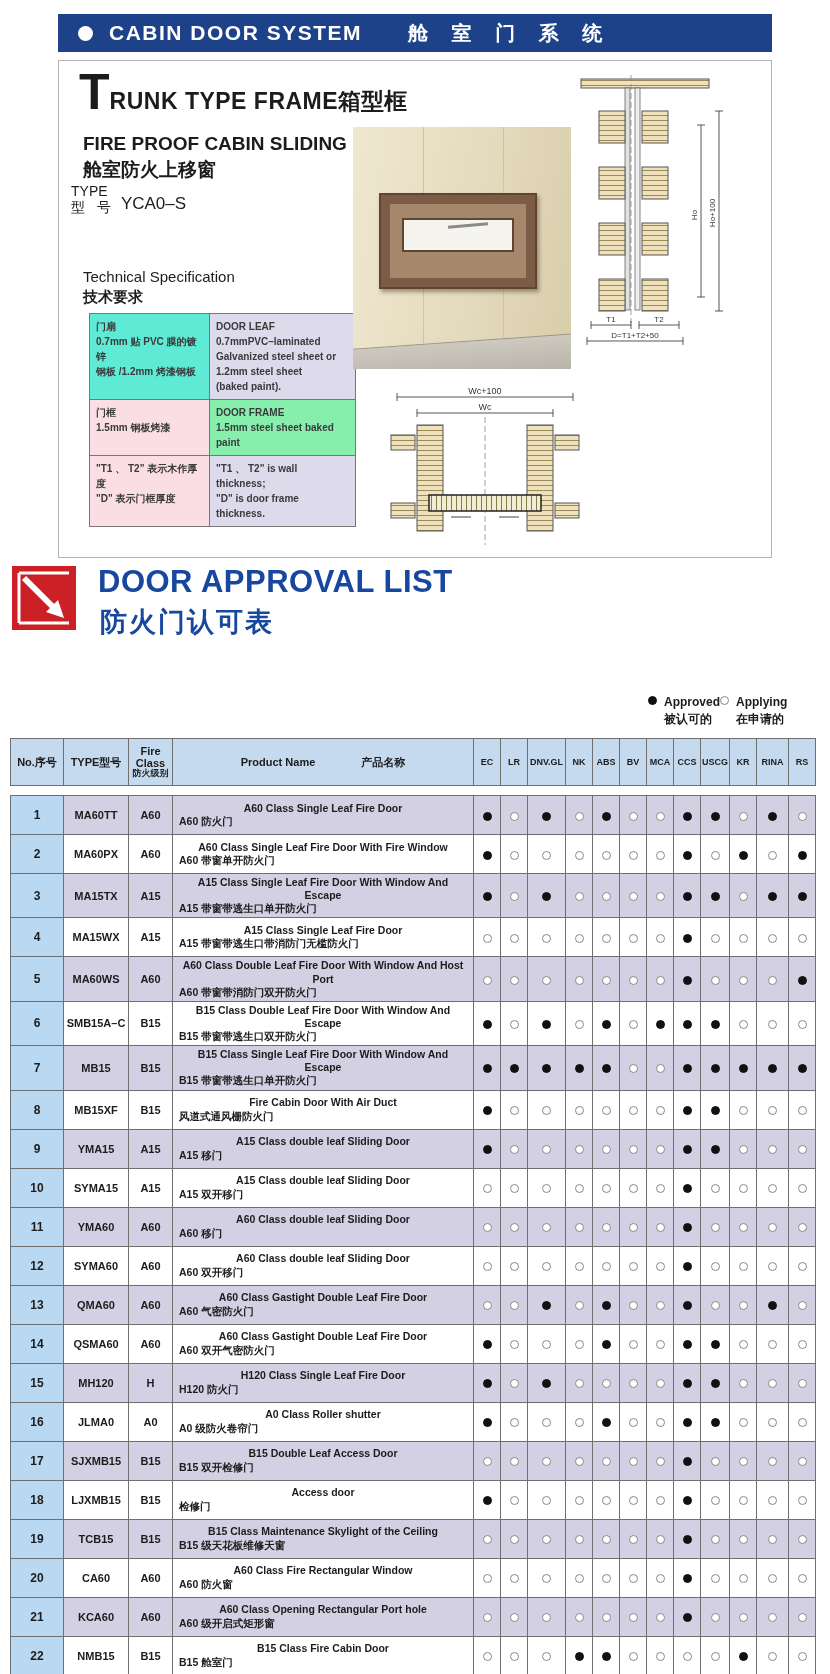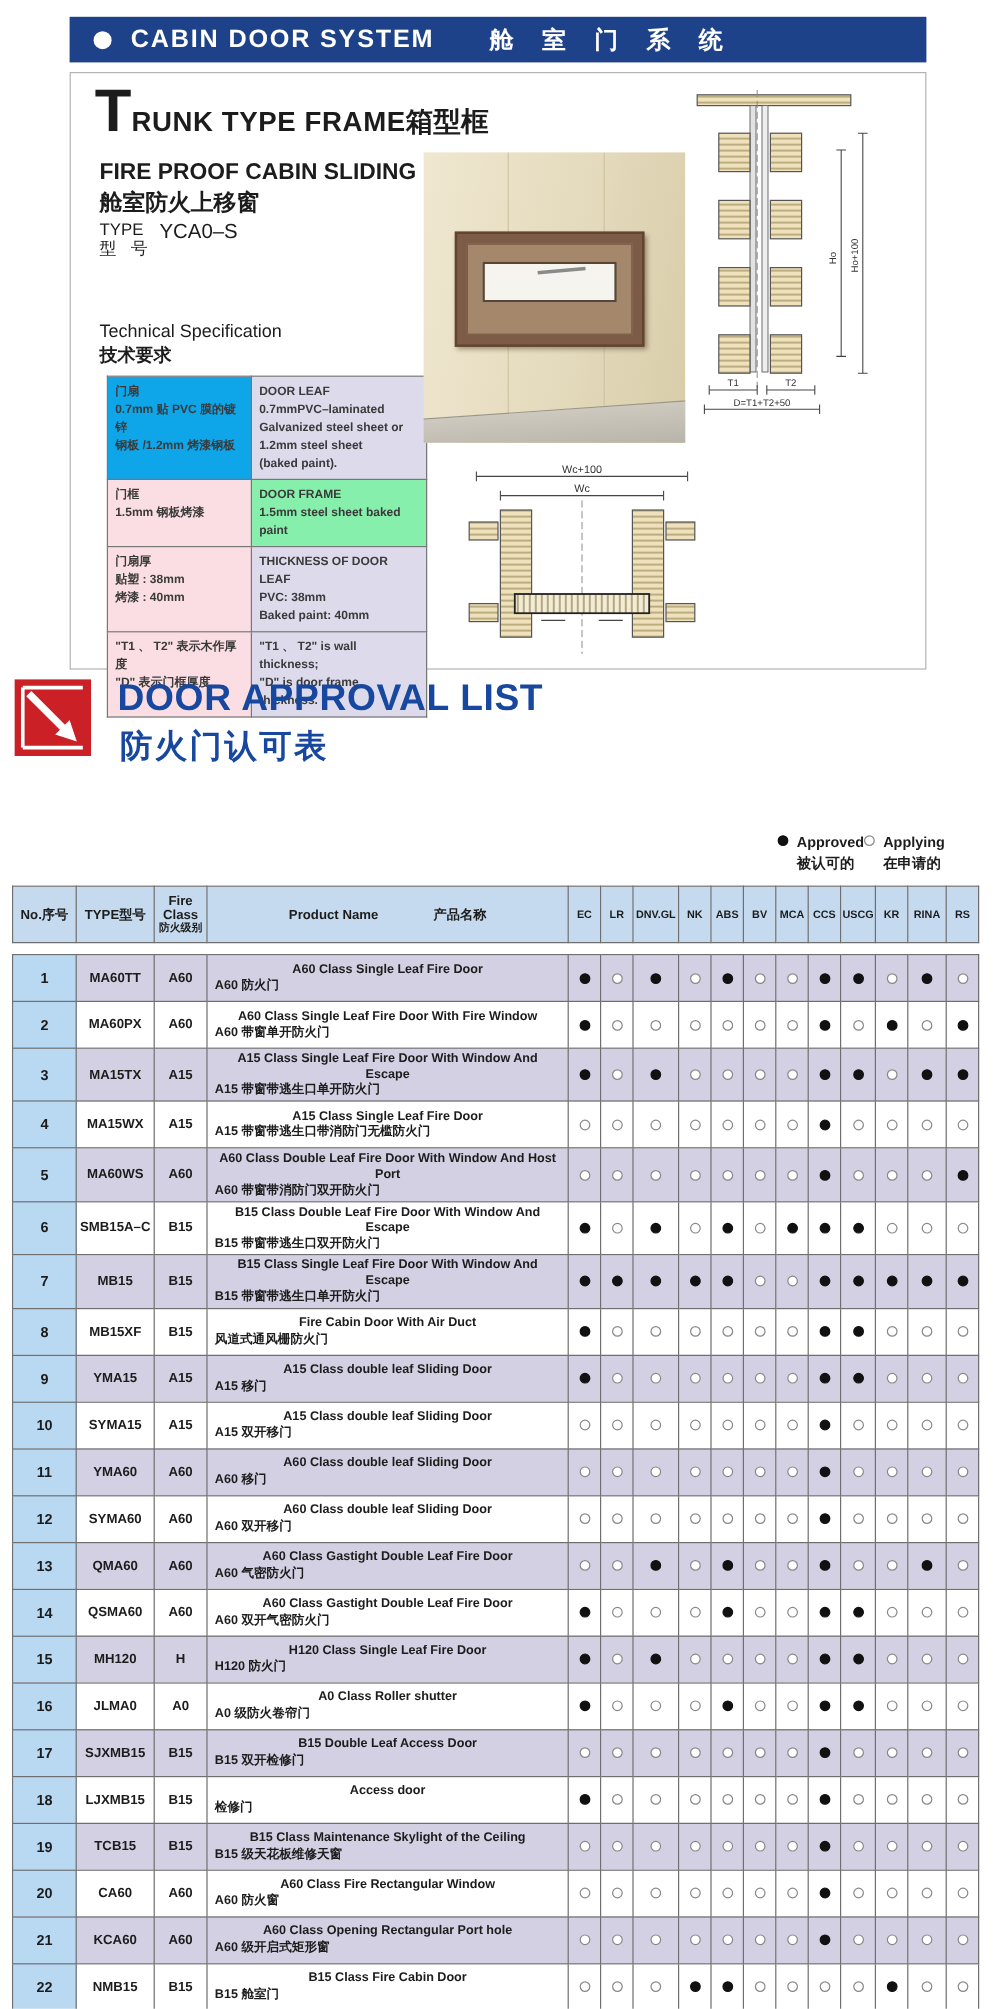--- a/index.html
+++ b/index.html
@@ -17,21 +17,21 @@
 
   
   .frame-box { position:absolute; left:58px; top:60px; width:714px; height:498px;
     border:1px solid #b3b3b3; background:#fff; }
   .trunk-title { position:absolute; left:20px; top:6px; display:flex; align-items:baseline; }
   .trunk-title .big-t { font-size:50px; font-weight:700; line-height:1; }
   .trunk-title .rest { font-size:23px; font-weight:700; letter-spacing:0.5px; }
   .trunk-title .zh { font-size:23px; font-weight:700; }
   .subtitle { position:absolute; left:24px; top:70px; font-size:19px; font-weight:700; line-height:1.35; }
   .subtitle .zh { font-weight:700; }
-  .type-row { position:absolute; left:24px; top:122px; display:flex; align-items:flex-start; }
+  .type-row { position:absolute; left:12px; top:122px; display:flex; align-items:flex-end; }
   .type-labels { font-size:14px; line-height:1.15; }
   .type-labels .zh { letter-spacing:4px; }
   .type-value { font-size:17px; margin-left:6px; margin-bottom:1px; }
   .spec-title { position:absolute; left:24px; top:206px; font-size:15px; line-height:1.3; }
   .spec-title .zh { font-weight:700; }
   table.spec { position:absolute; left:30px; top:252px; border-collapse:collapse; }
   table.spec td { border:1px solid #777; font-size:10px; font-weight:700; color:#3a3a3a;
     padding:5px 6px; vertical-align:top; white-space:pre-line; line-height:1.5; }
   td.spec-zh { width:120px; }
   td.spec-en { width:146px; }
@@ -116,42 +116,34 @@
     </div>
     <div class="type-value">YCA0–S</div>
   </div>
   <div class="spec-title">
     <div>Technical Specification</div>
     <div class="zh">技术要求</div>
   </div>
   <table class="spec">
     <tbody>
         <tr>
-      <td class="spec-zh" style="background:#0ea5e9">门扇
+      <td class="spec-zh" style="background:#5eead4">门扇
 0.7mm 贴 PVC 膜的镀锌
 钢板 /1.2mm 烤漆钢板</td>
       <td class="spec-en" style="background:#dcdaeb">DOOR LEAF
 0.7mmPVC–laminated
 Galvanized steel sheet or
 1.2mm steel sheet
 (baked paint).</td>
     </tr>
     <tr>
       <td class="spec-zh" style="background:#fadee3">门框
 1.5mm 钢板烤漆</td>
       <td class="spec-en" style="background:#86efac">DOOR FRAME
 1.5mm steel sheet baked paint</td>
-    </tr>
-    <tr>
-      <td class="spec-zh" style="background:#fadee3">门扇厚
-贴塑 : 38mm
-烤漆 : 40mm</td>
-      <td class="spec-en" style="background:#dcdaeb">THICKNESS OF DOOR LEAF
-PVC: 38mm
-Baked paint: 40mm</td>
     </tr>
     <tr>
       <td class="spec-zh" style="background:#fadee3">"T1 、 T2" 表示木作厚度
 "D" 表示门框厚度</td>
       <td class="spec-en" style="background:#dcdaeb">"T1 、 T2" is wall thickness;
 "D" is door frame thickness.</td>
     </tr>
   </tbody>
     </table>
 

